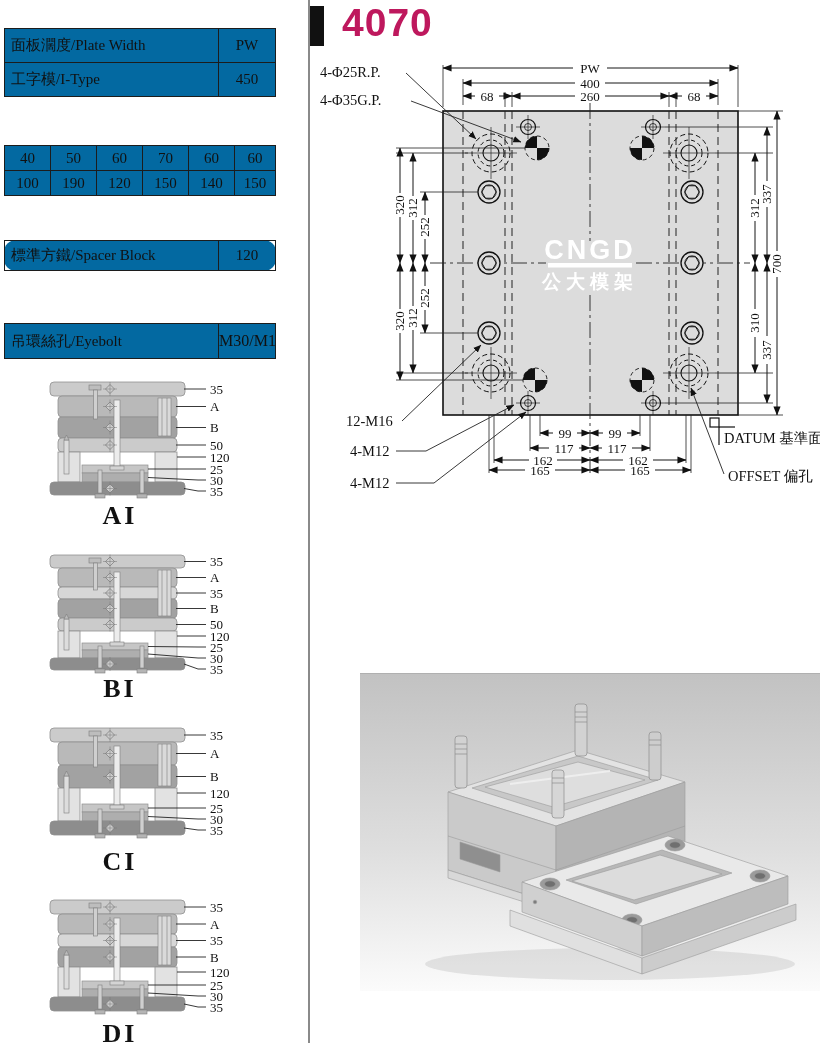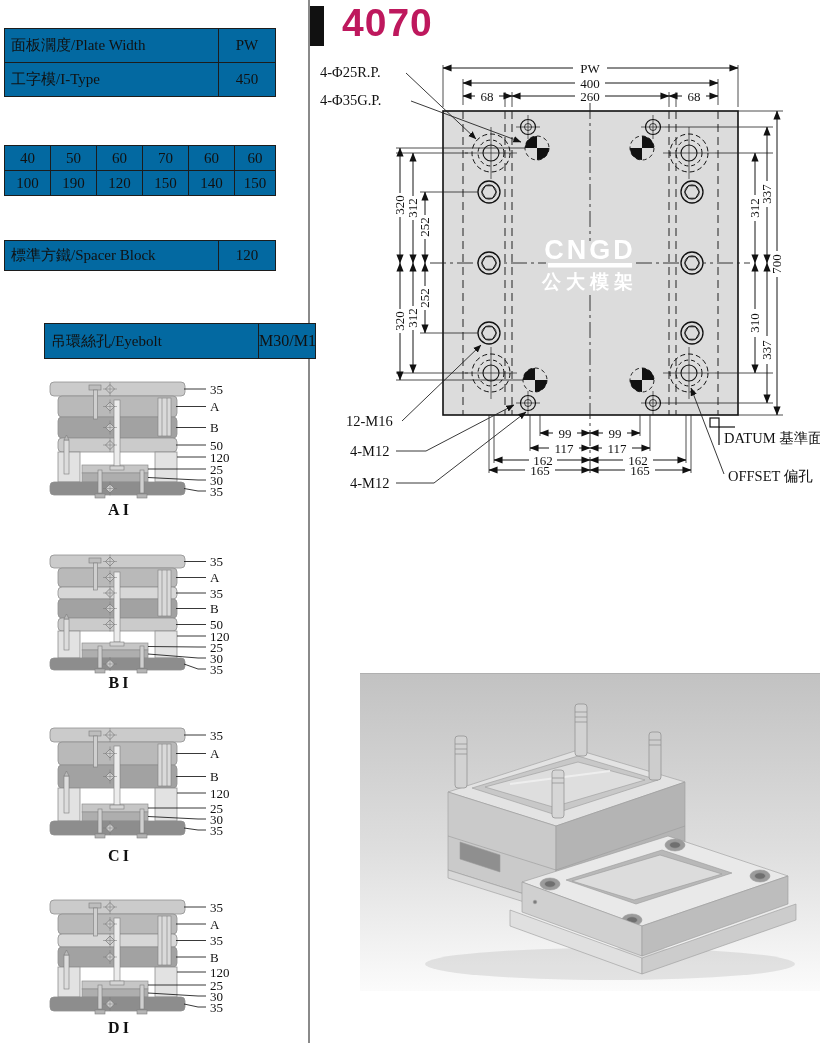--- a/index.html
+++ b/index.html
@@ -14,21 +14,21 @@
   table.spec th{text-align:center;padding:0;}
   
   #divider{left:308px;top:0;width:1.5px;height:1043px;background:#8a8a8a;}
   
   #hdr-bar{left:310px;top:6px;width:14px;height:40px;background:#111;}
   #hdr-title{left:342px;top:1px;font-family:"Liberation Sans",sans-serif;font-weight:bold;
        font-size:39px;letter-spacing:1px;color:#be185d;}
   
   .section{position:absolute;left:40px;width:250px;height:162px;}
   .caption{position:absolute;left:28px;top:127px;width:104px;text-align:center;
-       font-size:16px;font-weight:bold;letter-spacing:3px;}
+       font-size:26px;font-weight:bold;letter-spacing:3px;}
   
   .dt{font-family:"Liberation Serif",serif;font-size:13px;fill:#111;}
   .lbl{font-family:"Liberation Serif",serif;font-size:14.5px;fill:#111;}
   .ext{stroke:#222;stroke-width:0.8;fill:none;}
   .dim{stroke:#161616;stroke-width:1;fill:none;}
   .dv{stroke:#222;stroke-width:1;stroke-dasharray:8 5;fill:none;}
   .cl{stroke:#222;stroke-width:0.9;stroke-dasharray:16 4 3 4;fill:none;}
   .ldr{stroke:#222;stroke-width:0.9;fill:none;}
   .seclbl{font-family:"Liberation Serif",serif;font-size:13px;fill:#111;}
   #photo{left:360px;top:673px;border-top:1px solid #b0b0b0;}
@@ -68,30 +68,30 @@
     <td class="val">100</td>
     <td class="val">190</td>
     <td class="val">120</td>
     <td class="val">150</td>
     <td class="val">140</td>
     <td class="val">150</td>
       </tr>
 </tbody>
   </table>
 
-<table class="spec abs" style="left:4px;top:240px;width:272px;">
+<table class="spec abs" style="left:4px;top:240px;width:272px;border-radius:12px;">
   <tbody>
       <tr style="height:30px">
     <td style="width:207px">標準方鐵/Spacer Block</td>
     <td class="val" colspan="2">120</td>
       </tr>
 </tbody>
   </table>
 
-<table class="spec abs" style="left:4px;top:323px;width:272px;margin-left:40px;">
+<table class="spec abs" style="left:4px;top:323px;width:272px;">
   <tbody>
       <tr style="height:35px">
     <td style="width:207px">吊環絲孔/Eyebolt</td>
     <td class="val" style="font-size:16px">M30/M12</td>
       </tr>
 </tbody>
   </table>
 
 <div class="section" style="top:374px">
   <svg width="250" height="134" viewBox="0 0 250 134">

